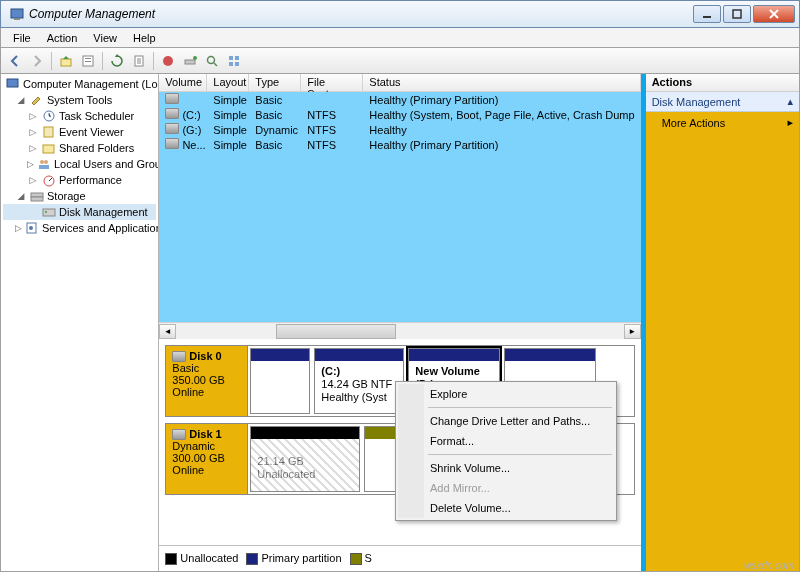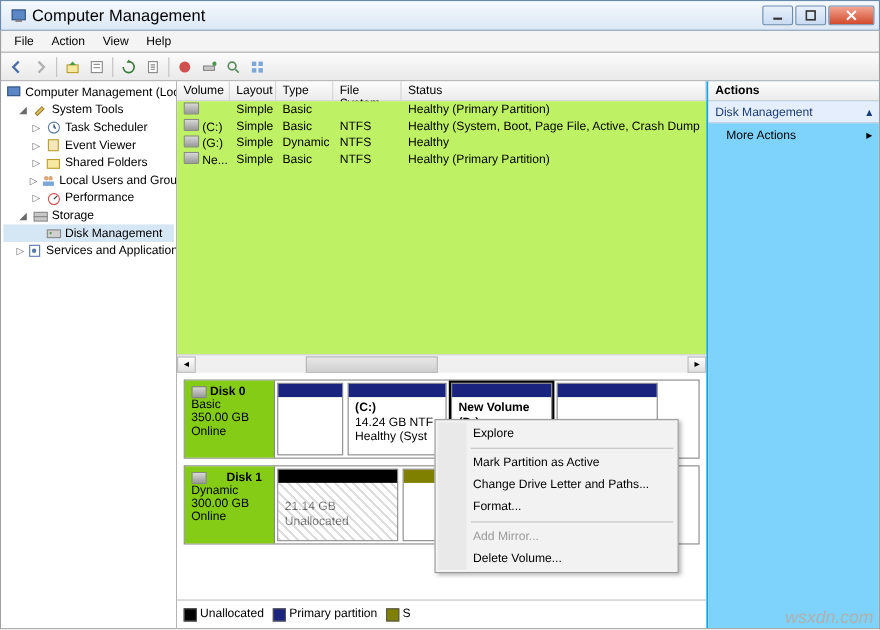--- a/index.html
+++ b/index.html
@@ -1,21 +1,21 @@
 <!DOCTYPE html>
 <html><head>
 <meta charset="utf-8">
 <style>
 * { box-sizing: border-box; margin: 0; padding: 0; font-family: "Segoe UI", Tahoma, sans-serif; font-size: 11px; }
 body { background: #fff; width: 800px; height: 573px; overflow: hidden; position: relative; }
 
 
 .titlebar { height: 28px; background: linear-gradient(#f5f9fd,#dce8f6); border: 1px solid #6b8aab; display: flex; align-items: center; padding: 0 4px; }
 .titlebar .icon { width: 16px; height: 16px; margin: 0 4px; }
-.titlebar .title { flex: 1; color: #000; font-size: 15px; }
+.titlebar .title { flex: 1; color: #000; font-size: 12px; font-style: italic; }
 .win-btns { display: flex; gap: 2px; }
 .win-btn { width: 28px; height: 18px; border: 1px solid #6b8aab; border-radius: 2px; display: flex; align-items: center; justify-content: center; font-size: 10px; }
 .win-min { background: linear-gradient(#e8f0fb,#c9dcf2); }
 .win-max { background: linear-gradient(#e8f0fb,#c9dcf2); }
 .win-close { background: linear-gradient(#f3a693,#d1492b); color: #fff; width: 42px; }
 
 
 .menubar { height: 20px; border: 1px solid #a0a0a0; border-top: none; background: #f4f4f4; display: flex; align-items: center; padding: 0 4px; }
 .menubar span { padding: 2px 8px; cursor: default; }
 
@@ -28,68 +28,68 @@
 .main { display: flex; height: 498px; border: 1px solid #a0a0a0; border-top: none; }
 .tree-panel { width: 165px; border-right: 1px solid #b4b4b4; background: #fff; padding: 2px; overflow: hidden; }
 .tree-node { display: flex; align-items: center; height: 16px; padding: 1px 0; white-space: nowrap; cursor: default; }
 .tree-node.selected { background: #d5e6f5; }
 .tree-expander { width: 12px; text-align: center; color: #6a6a6a; font-size: 9px; }
 .tree-icon { width: 16px; height: 14px; margin: 0 2px; flex-shrink: 0; }
 .tree-label { white-space: nowrap; }
 .indent1 { padding-left: 12px; }
 .indent2 { padding-left: 24px; }
 
-.center-panel { flex: 1; display: flex; flex-direction: column; border-right: 2px solid #0ea5e9; }
+.center-panel { flex: 1; display: flex; flex-direction: column; border-right: 5px solid #0ea5e9; }
 
 
 .vol-header { height: 18px; background: linear-gradient(#fdfdfd,#ebebeb); display: flex; border-bottom: 1px solid #d4d4d4; }
 .vol-col { border-right: 1px solid #d4d4d4; padding: 2px 6px; text-align: left; }
-.vol-list { flex: 0 0 auto; height: 230px; background: #bef264; }
+.vol-list { flex: 0 0 auto; height: 230px; background: #7dd3fc; }
 .vol-row { display: flex; height: 15px; align-items: center; }
 .vol-cell { padding: 0 6px; white-space: nowrap; overflow: hidden; }
 .vol-icon { width: 14px; height: 11px; background: linear-gradient(#d8d8d8,#999); border: 1px solid #888; border-radius: 1px; display: inline-block; }
 .c1 { width: 48px; } .c2 { width: 42px; } .c3 { width: 52px; } .c4 { width: 62px; } .c5 { flex: 1; }
 
 .hscroll { height: 17px; background: #f0f0f0; border-top: 1px solid #d0d0d0; display: flex; align-items: center; }
 .hscroll .arrow { width: 17px; height: 15px; background: linear-gradient(#fdfdfd,#dedede); border: 1px solid #b8b8b8; text-align: center; font-size: 8px; line-height: 13px; }
 .hscroll .thumb { height: 15px; width: 120px; background: linear-gradient(#e8e8e8,#cfcfcf); border: 1px solid #b0b0b0; margin-left: 100px; }
 
 
 .disk-map { flex: 1; background: #fff; padding: 6px; overflow: hidden; }
 .disk-row { display: flex; border: 1px solid #888; margin-bottom: 6px; height: 72px; }
-.disk-header { width: 82px; border-right: 1px solid #888; padding: 4px 6px; background: #84cc16; }
+.disk-header { width: 82px; border-right: 1px solid #888; padding: 4px 6px; background: #eab308; }
 .disk-header .dname { font-weight: bold; }
 .disk-parts { flex: 1; display: flex; }
 .part { border: 1px solid #888; margin: 2px; position: relative; padding: 4px 6px; background: #fff; }
 .part .stripe { position: absolute; top: 0; left: 0; right: 0; height: 12px; }
 .part .pbody { margin-top: 12px; font-size: 10px; line-height: 12px; }
 .stripe-primary { background: #1a237e; }
 .stripe-unalloc { background: #000; }
 .stripe-simple { background: #808000; }
 .part.hatched::after { content:""; position:absolute; top:12px; left:0; right:0; bottom:0; background: repeating-linear-gradient(45deg,#bbb,#bbb 2px,#fff 2px,#fff 6px); opacity: 0.5; }
 .part.selected { outline: 2px solid #000; }
 
 
 .legend { height: 26px; border-top: 1px solid #c0c0c0; background: #fff; display: flex; align-items: center; padding: 0 6px; gap: 8px; font-size: 10px; }
 .legend .swatch { width: 12px; height: 12px; border: 1px solid #555; display: inline-block; margin-right: 3px; vertical-align: middle; }
 
 
-.actions-panel { width: 160px; background: #7dd3fc; }
+.actions-panel { width: 160px; background: #eab308; }
 .actions-header { height: 18px; background: linear-gradient(#fdfdfd,#ebebeb); border-bottom: 1px solid #d0d0d0; padding: 2px 6px; font-weight: bold; }
 .actions-group { background: #e4eefc; border-bottom: 1px solid #c0d0e0; padding: 3px 6px; display: flex; justify-content: space-between; align-items: center; color: #1a3e7a; }
 .actions-item { padding: 4px 6px 4px 16px; display: flex; justify-content: space-between; align-items: center; }
 
 
 .context-menu { position: absolute; left: 395px; top: 381px; width: 222px; background: #f2f2f2; border: 1px solid #979797; box-shadow: 2px 2px 4px rgba(0,0,0,0.3); padding: 2px; z-index: 100; }
 .context-menu .gutter { position: absolute; left: 2px; top: 2px; bottom: 2px; width: 26px; background: #e9e9e9; }
 .cm-item { position: relative; padding: 4px 10px 4px 32px; cursor: default; }
 .cm-item.disabled { color: #9a9a9a; }
 .cm-sep { height: 1px; background: #c0c0c0; margin: 3px 2px 3px 30px; }
 
-.watermark { position: absolute; right: 6px; bottom: 2px; font-size: 16px; color: #b0b0b0; font-style: italic; }
+.watermark { position: absolute; right: 6px; bottom: 2px; font-size: 10px; color: #b0b0b0; font-style: italic; }
 
 svg { display: block; }
 </style>
 </head>
 <body>
 
 <div class="titlebar">
   <span class="icon">
     <svg width="16" height="16">
         <rect x="2" y="3" width="12" height="9" fill="#5b87c7" stroke="#2a4d7d"></rect>
@@ -364,21 +364,21 @@
             </div>
           <div class="part" style="width:92px">
               <div class="stripe stripe-primary"></div>
               <div class="pbody"></div>
             </div>
         </div>
       </div>
 
       <div class="disk-row">
         <div class="disk-header">
-          <div style="display:flex;align-items:center;gap:18px">
+          <div style="display:flex;align-items:center;gap:3px">
               <span class="vol-icon"></span>
               <span class="dname">Disk 1</span>
             </div>
           <div>Dynamic</div>
           <div>300.00 GB</div>
           <div>Online</div>
         </div>
         <div class="disk-parts">
           <div class="part hatched" style="width:110px">
               <div class="stripe stripe-unalloc"></div>
@@ -409,21 +409,21 @@
       <span>More Actions</span>
       <span>▸</span>
     </div>
   </div>
 </div>
 
 <div class="context-menu">
   <div class="gutter"></div>
   <div class="cm-item">Explore</div>
   <div class="cm-sep"></div>
-  <div class="cm-item">Mark Partition as Active</div>
   <div class="cm-item">Change Drive Letter and Paths...</div>
   <div class="cm-item">Format...</div>
   <div class="cm-sep"></div>
+  <div class="cm-item">Shrink Volume...</div>
   <div class="cm-item disabled">Add Mirror...</div>
   <div class="cm-item">Delete Volume...</div>
 </div>
 
 <div class="watermark">wsxdn.com</div>
 
 </body></html>

